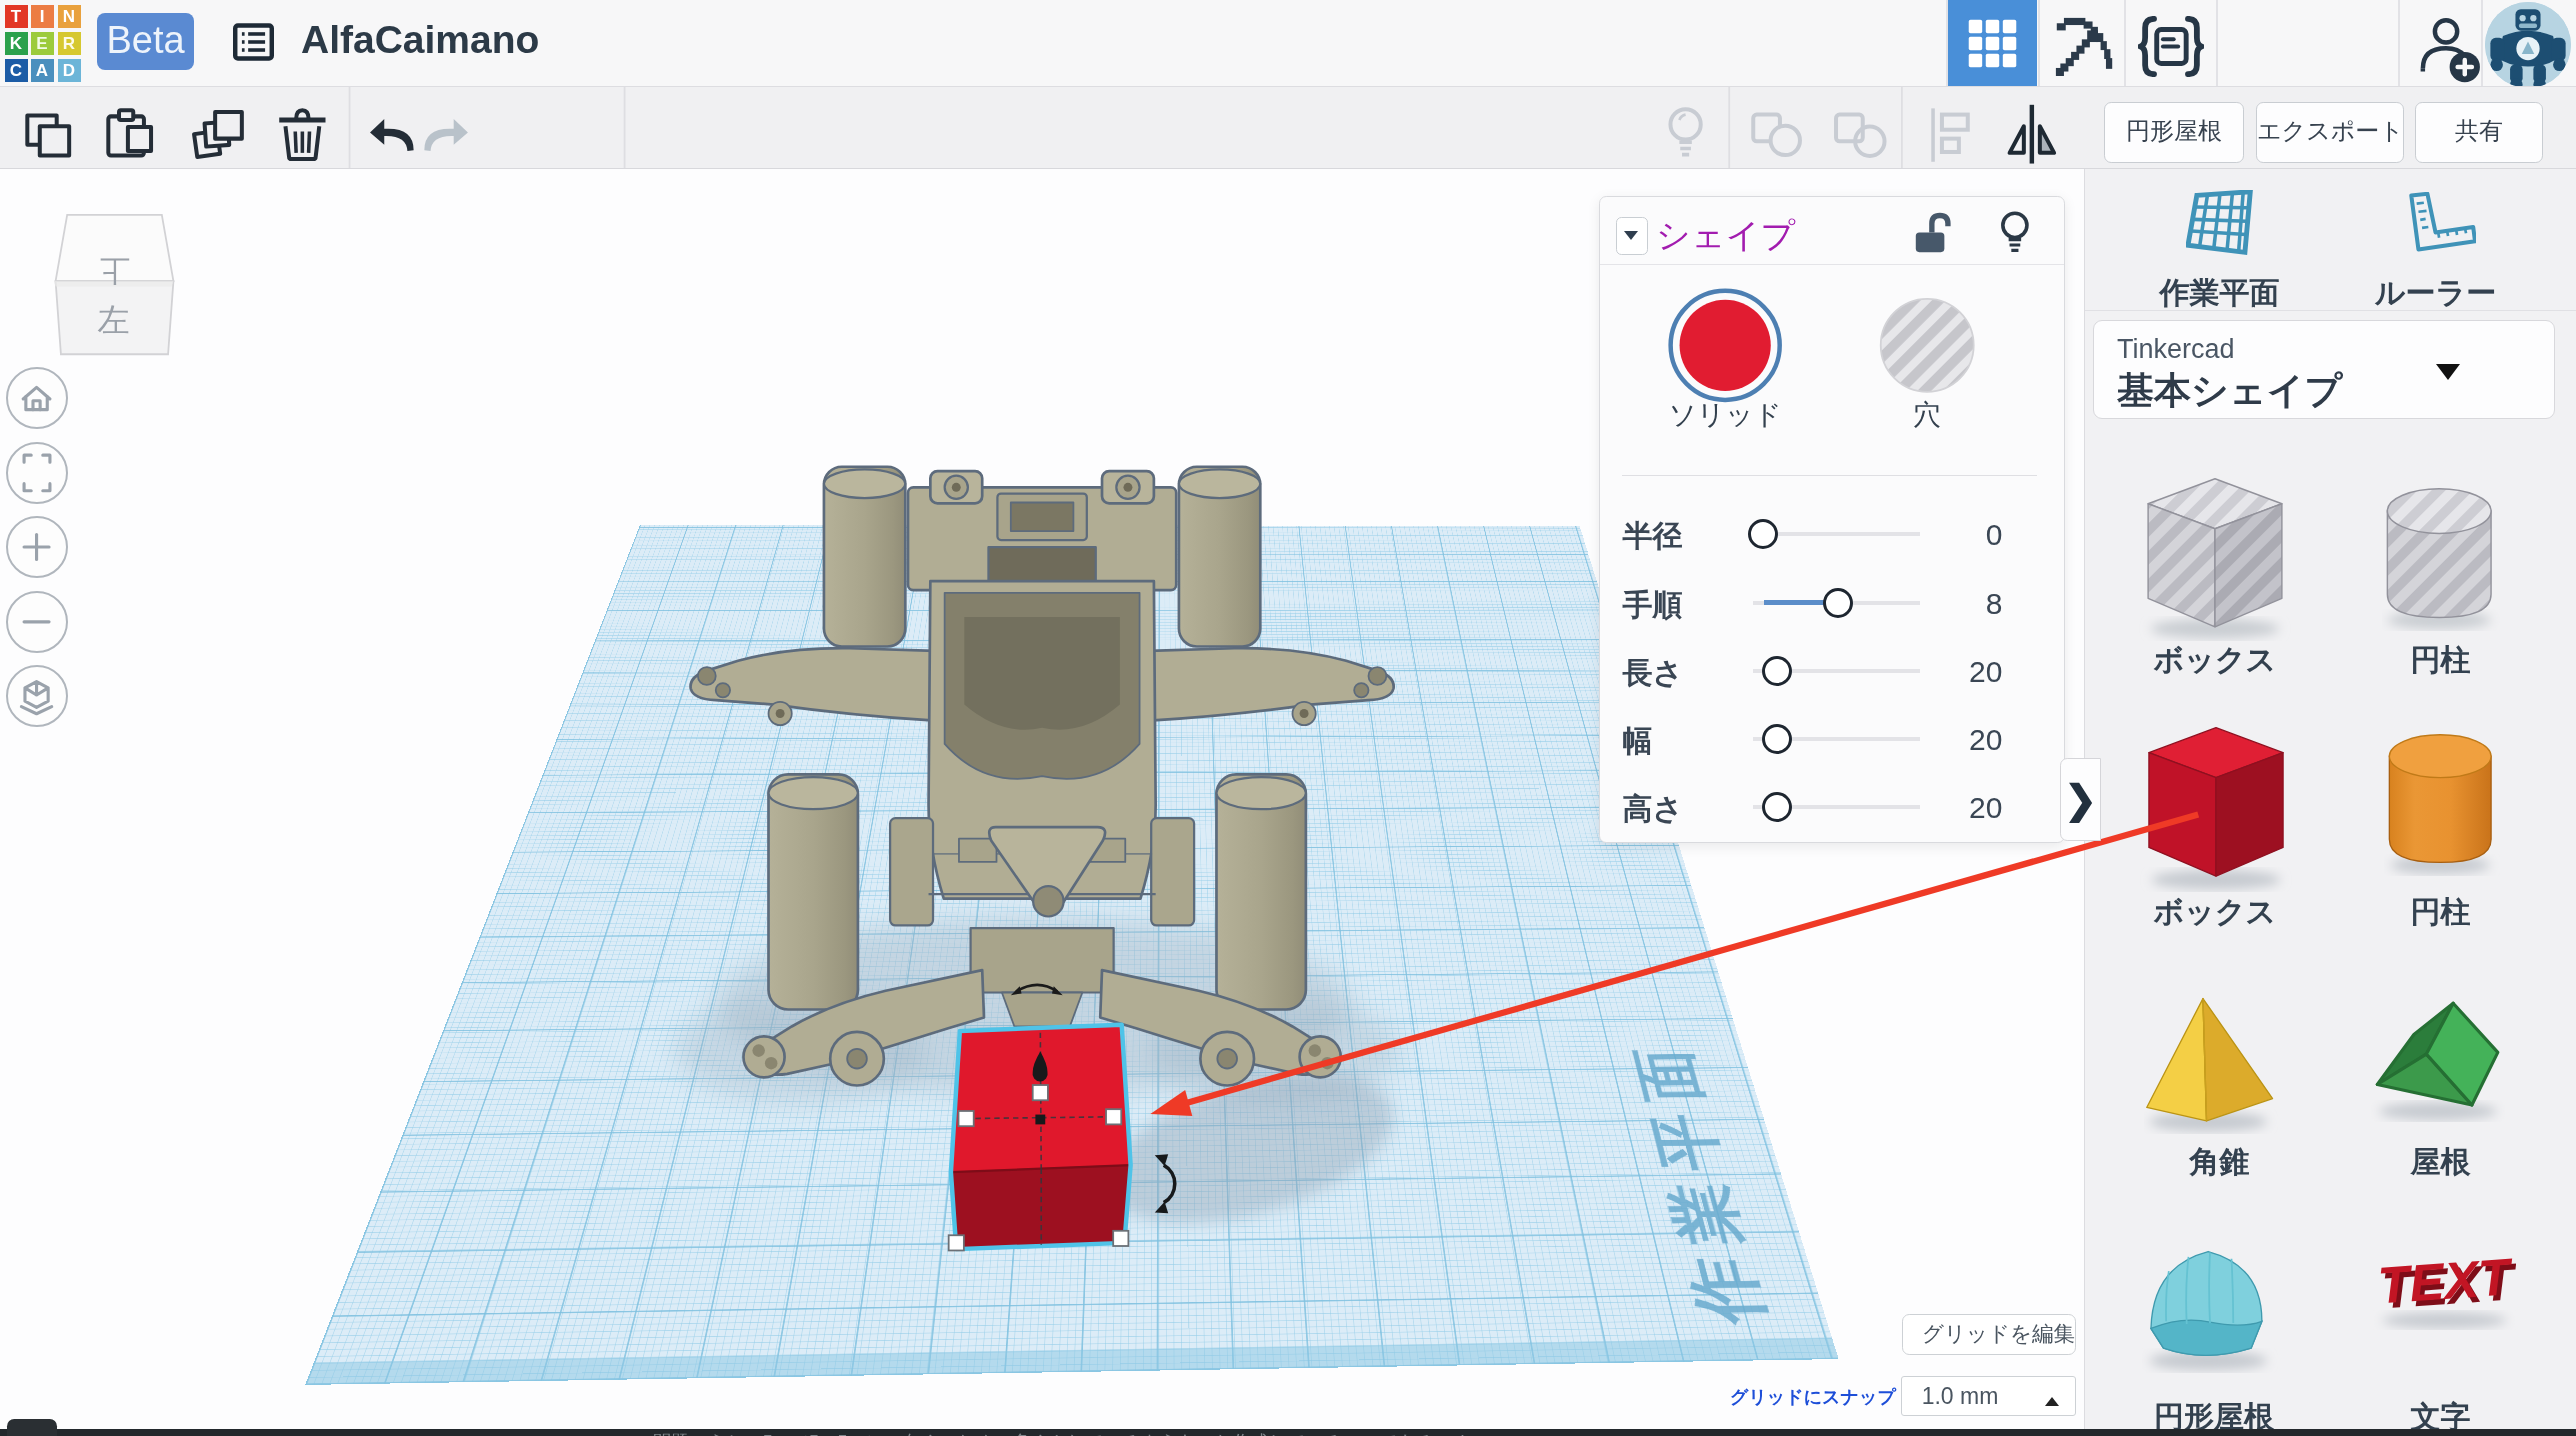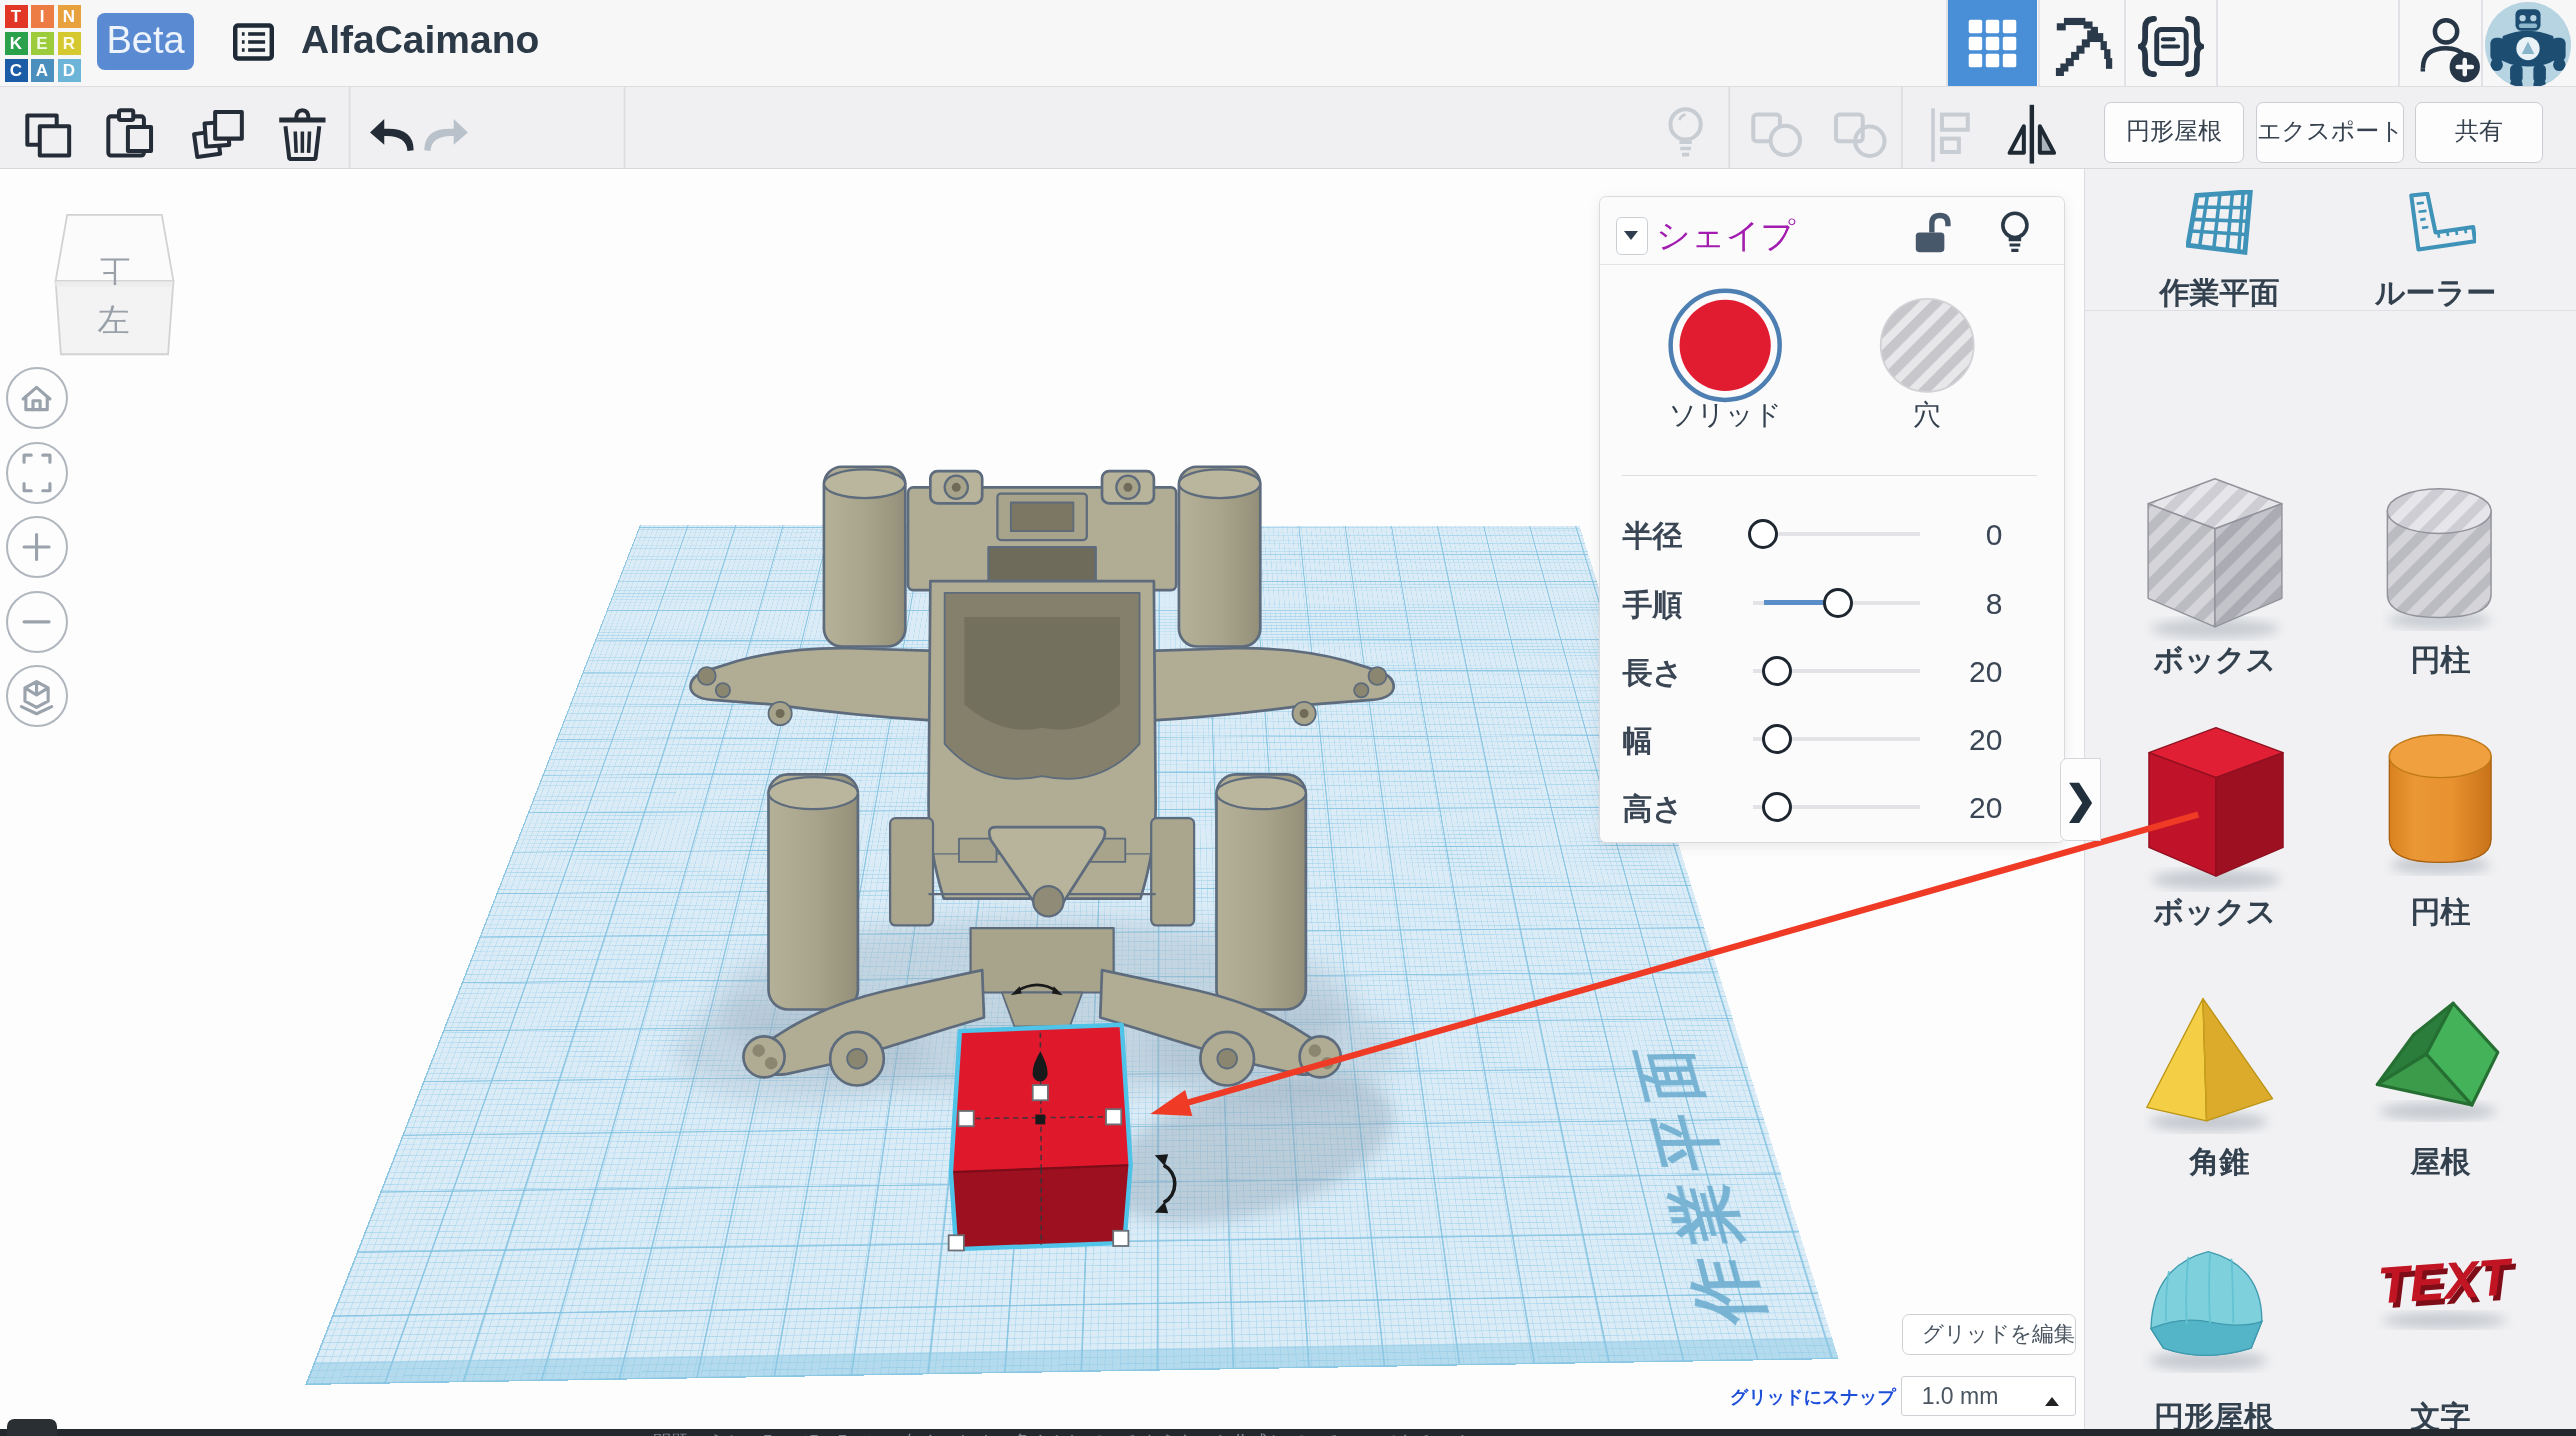--- a/index.html
+++ b/index.html
@@ -362,20 +362,25 @@
       </svg>
       <div class="shapelbl" style="left:18px;top:104px;width:233px">作業平面</div>
       <svg style="position:absolute;left:319px;top:23px" width="72" height="70" viewBox="0 0 80 78">
         <g fill="none" stroke="#3f93b8" stroke-width="4.5" stroke-linejoin="round">
           <path d="M8,4 L26,2 L35,45 L77,39 L79,55 L16,64 Z"></path>
           <path d="M14,13 L22,12 M16,22 L25,21 M18,31 L24,30 M20,40 L27,39 M39,51 L38,45 M49,49 L48,44 M59,48 L58,42 M69,46 L68,41" stroke-width="3"></path>
         </g>
       </svg>
       <div class="shapelbl" style="left:234px;top:104px;width:233px">ルーラー</div>
     </div>
+    <div id="basics">
+      <div style="position:absolute;left:23px;top:12.5px;font-size:27px;color:#4a5664">Tinkercad</div>
+      <div style="position:absolute;left:23px;top:45px;font-size:37px;font-weight:bold;color:#2f3b49">基本シェイプ</div>
+      <div style="position:absolute;right:94px;top:43px;width:0;height:0;border:12.5px solid transparent;border-top:16px solid #111"></div>
+    </div>
 
     <svg class="sicon" style="left:54px;top:308px" width="152" height="165" viewBox="0 0 170 185">
       <defs>
         <pattern id="st1" width="22" height="22" patternTransform="rotate(45)" patternUnits="userSpaceOnUse">
           <rect width="22" height="22" fill="#e6e6ea"></rect>
             <rect width="11" height="22" fill="#cdcdd3"></rect>
         </pattern>
         <pattern id="st2" width="22" height="22" patternTransform="rotate(45)" patternUnits="userSpaceOnUse">
           <rect width="22" height="22" fill="#d4d4d9"></rect>
             <rect width="11" height="22" fill="#bbbbc2"></rect>

